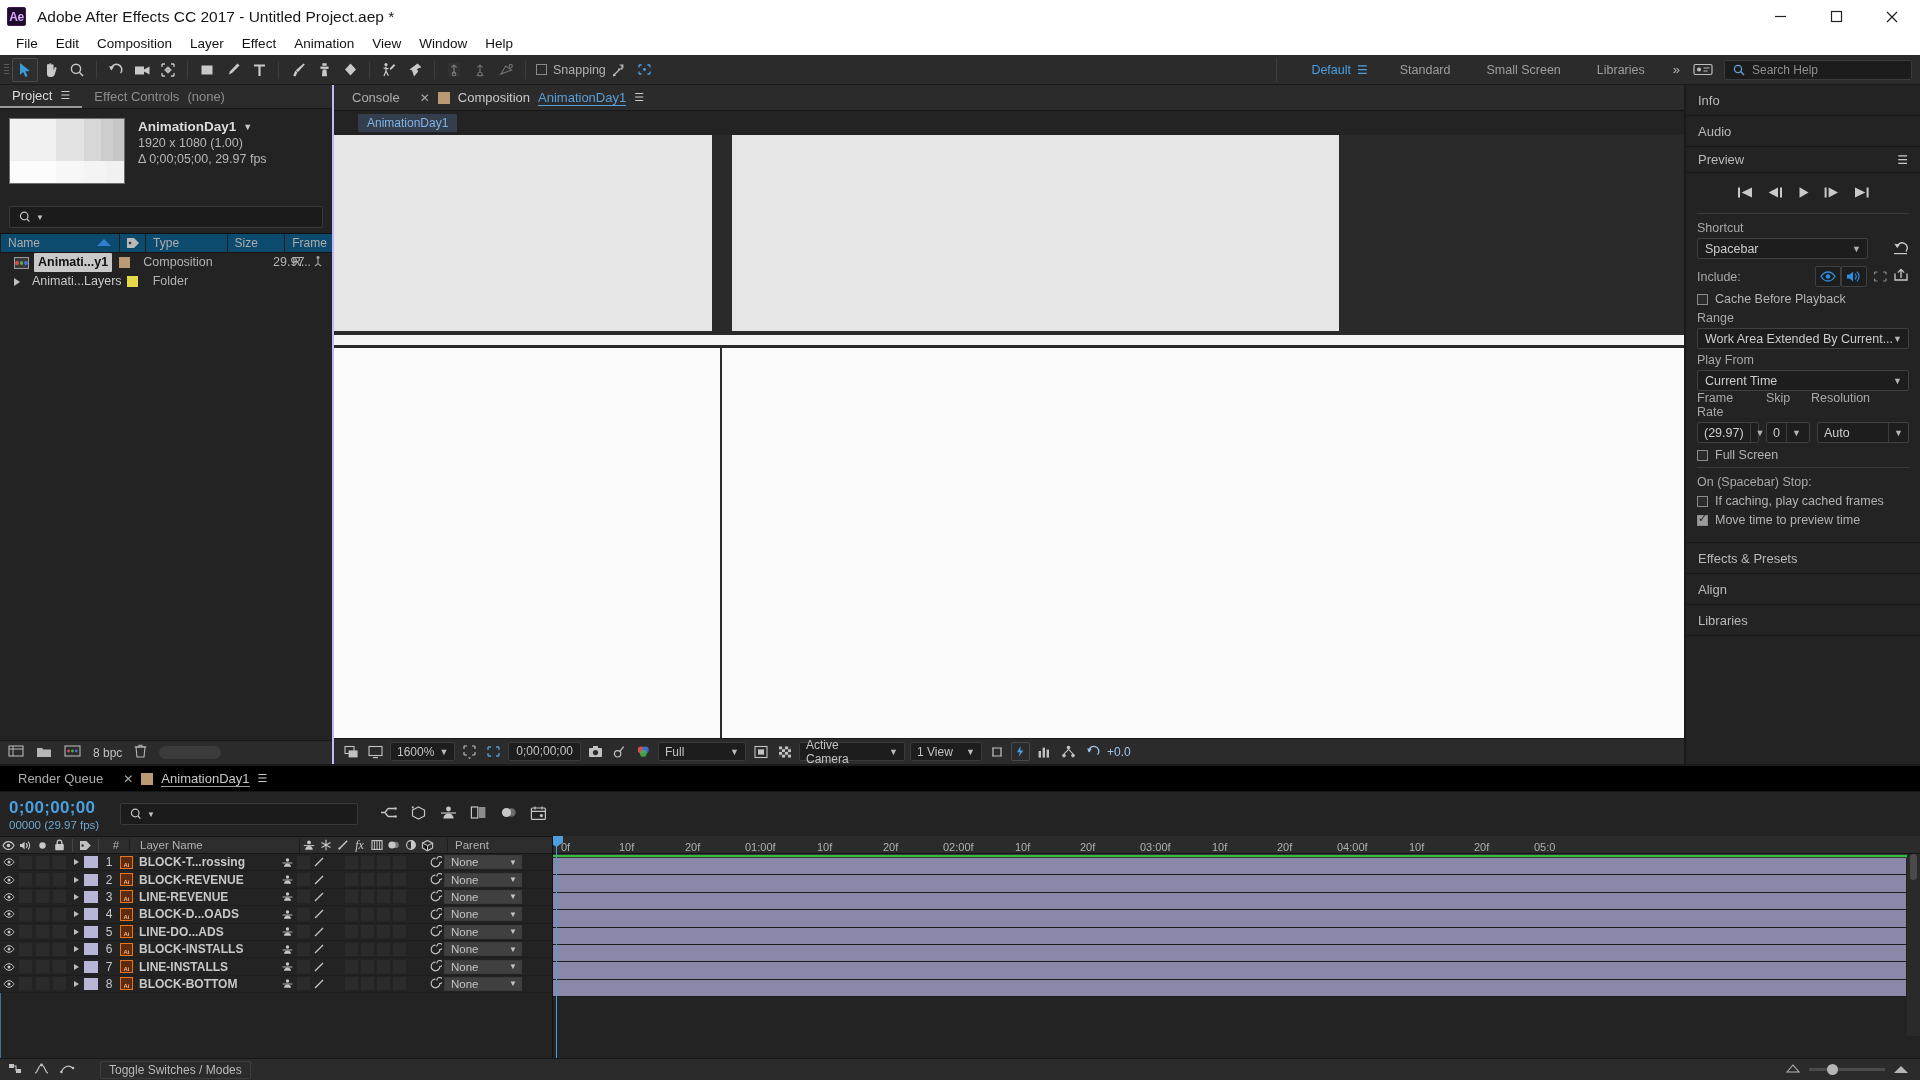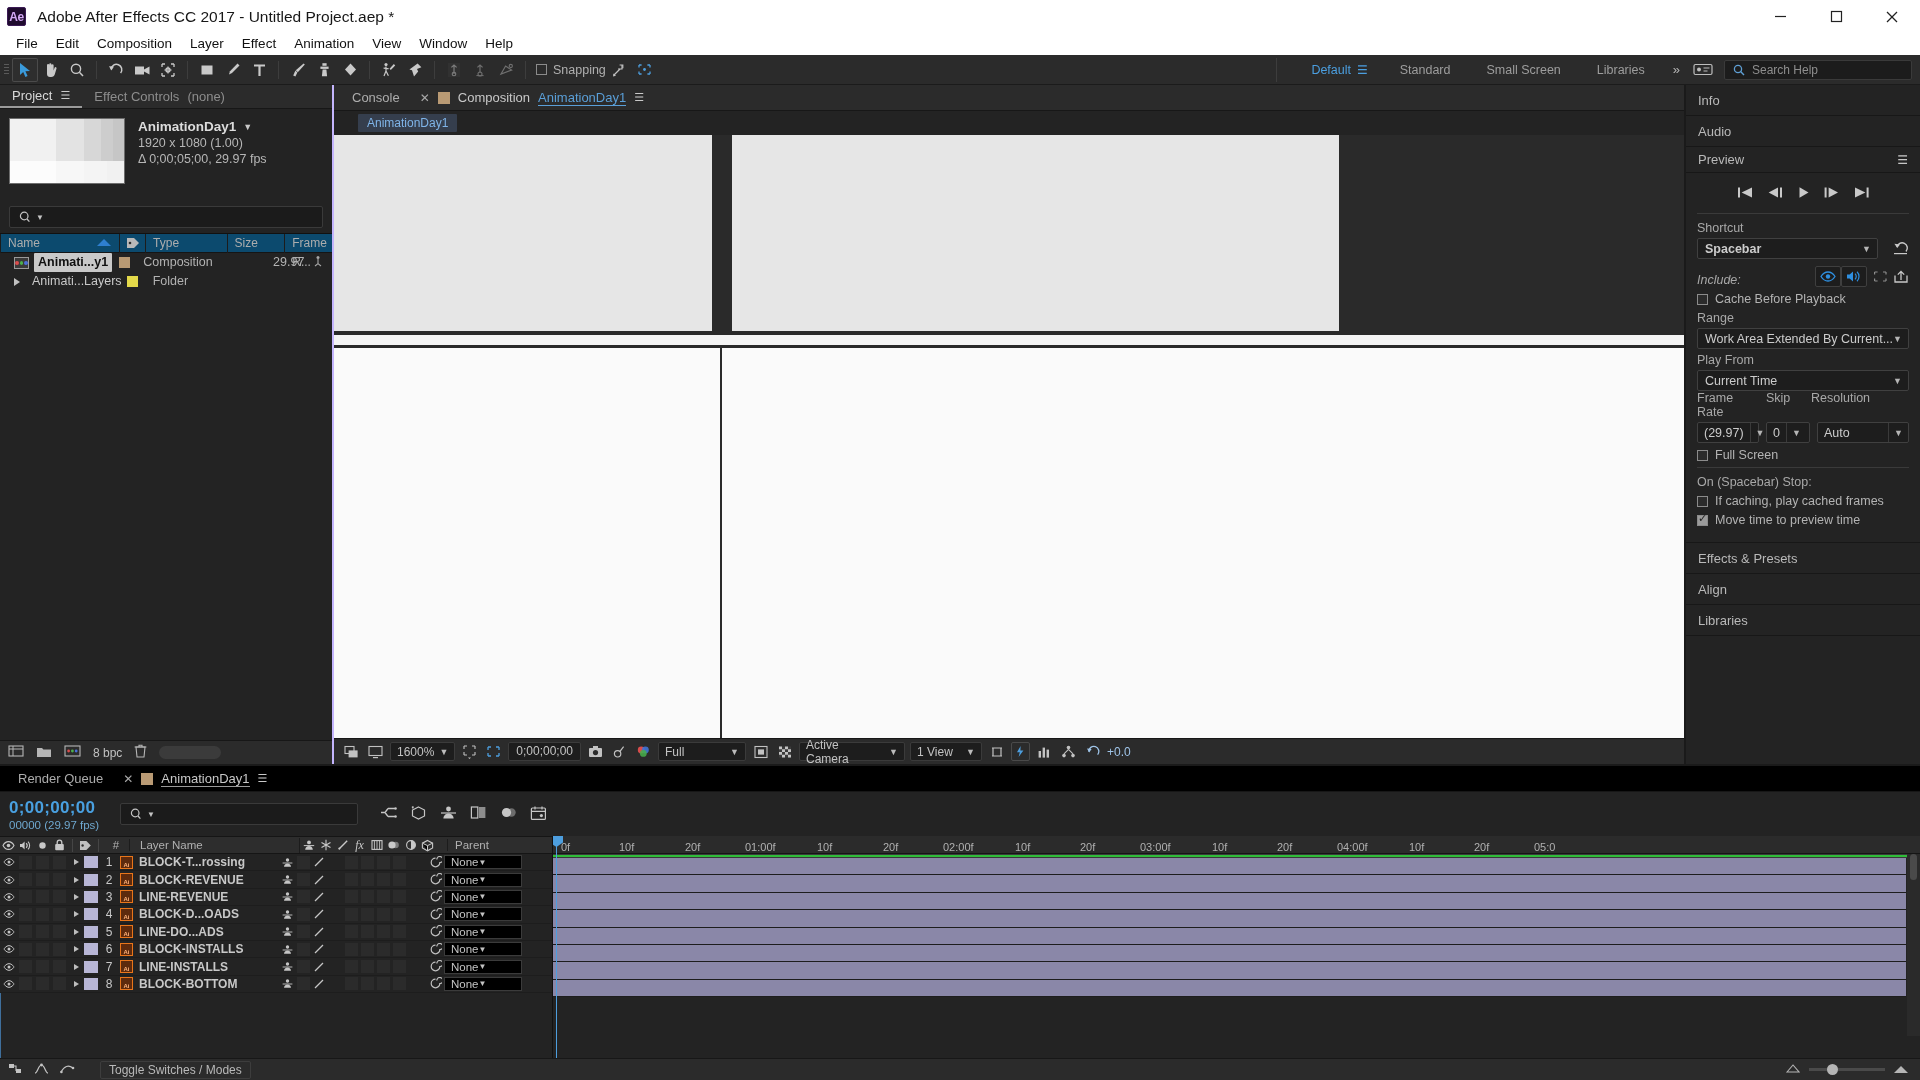--- a/index.html
+++ b/index.html
@@ -147,22 +147,22 @@
     padding:0 12px; font-size:13px; color:#b9b9b9; border-bottom:1px solid #171717; background:#232323; }
   .rp-head .burger { color:#c6c6c6; font-size:12px; }
   .rp-body { padding:8px 11px 10px 11px; border-bottom:1px solid #171717; }
   .prev-ctrls { display:flex; justify-content:center; gap:13px; padding:5px 0 9px 0; color:#c9c9c9; }
   .hr { height:1px; background:#3a3a3a; margin:2px 0 7px 0; }
   .flabel { color:#a8a8a8; font-size:12.5px; margin:4px 0 3px; }
   .fselect { height:21px; background:#1d1d1d; border:1px solid #404040; border-radius:2px;
     display:flex; align-items:center; justify-content:space-between; padding:0 6px 0 7px;
     color:#cccccc; font-size:12.5px; }
   .fselect .cv { font-size:9px; color:#b5b5b5; }
-  .row-inline { display:flex; align-items:center; gap:14px;font-weight:bold; }
-  .inc-row { display:flex; align-items:flex-end; margin:7px 0 4px;font-style:italic; }
+  .row-inline { display:flex; align-items:center; gap:24px; }
+  .inc-row { display:flex; align-items:center; margin:7px 0 4px; }
   .inc-btn { width:26px; height:21px; display:flex; align-items:center; justify-content:center;
     border:1px solid #3f3f3f; background:#1d1d1d; border-radius:2px; color:#2e8fe0; }
   .inc-btn.off { color:#8e8e8e; border-color:transparent; background:transparent; }
   .chk-row { display:flex; align-items:center; gap:7px; margin:5px 0; color:#b3b3b3; font-size:12.5px; }
   .small-sel { height:21px; background:#1d1d1d; border:1px solid #404040; border-radius:2px;
     display:flex; align-items:center; font-size:12.5px; color:#ccc; }
   .small-sel .v { padding:0 6px; }
   .small-sel .cv { border-left:1px solid #3a3a3a; padding:0 5px; font-size:9px; color:#b5b5b5;
     height:19px; display:flex; align-items:center; }
   .triple { display:flex; gap:7px; align-items:flex-start; }
@@ -207,22 +207,22 @@
   .lrow .num { width:22px; text-align:center; color:#c9c9c9; font-size:12px; }
   .lrow .ai { width:13px; height:13px; background:#5d2a0d; border:1px solid #e8751a; color:#ffb27a;
     font-size:6px; display:flex; align-items:flex-end; justify-content:center; line-height:1;
     font-weight:bold; margin-right:6px; }
   .lrow .nm { width:140px; color:#c8c8c8; font-weight:bold; font-size:12px; white-space:nowrap;
               overflow:hidden; }
   .lrow .sw-grp { width:148px; display:flex; align-items:center; }
   .lrow .sw-cell { width:16px; height:13px; display:flex; align-items:center; justify-content:center; }
   .lrow .sw-cell i { width:13px; height:13px; background:#2b2b2b; display:block; }
   .lrow .pnt { width:17px; display:flex; align-items:center; justify-content:center; color:#c0c0c0; }
-  .lrow .psel { width:78px; height:14px; background:#000000; border:1px solid #3b3b3b;
-    display:flex; align-items:center; justify-content:flex-start; padding:0 4px 0 6px;
+  .lrow .psel { width:78px; height:14px; background:#404040; border:1px solid #3b3b3b;
+    display:flex; align-items:center; justify-content:space-between; padding:0 4px 0 6px;
     color:#c3c3c3; font-size:11.5px; }
   .lrow .psel .cv { font-size:8px; }
 
   .rcol { flex:1 1 auto; position:relative; background:#232323; min-width:0; overflow:hidden; }
   .ruler { height:18px; background:#2b2b2b; border-bottom:1px solid #151515; position:relative; }
   .ruler .tick { position:absolute; bottom:0; font-size:11px; color:#b0b0b0; }
   .wa-bar { height:4px; background:#3a3a3a; position:relative; }
   .wa-green { position:absolute; left:0; right:10px; top:1px; height:2px; background:#2fbd3a; }
   .track { height:17.4px; background:#8a87a8; border-bottom:1px solid #1d1d1d; margin-right:14px; }
   .cti { position:absolute; top:0; bottom:0; width:1px; background:#4d9ede; z-index:5; }

